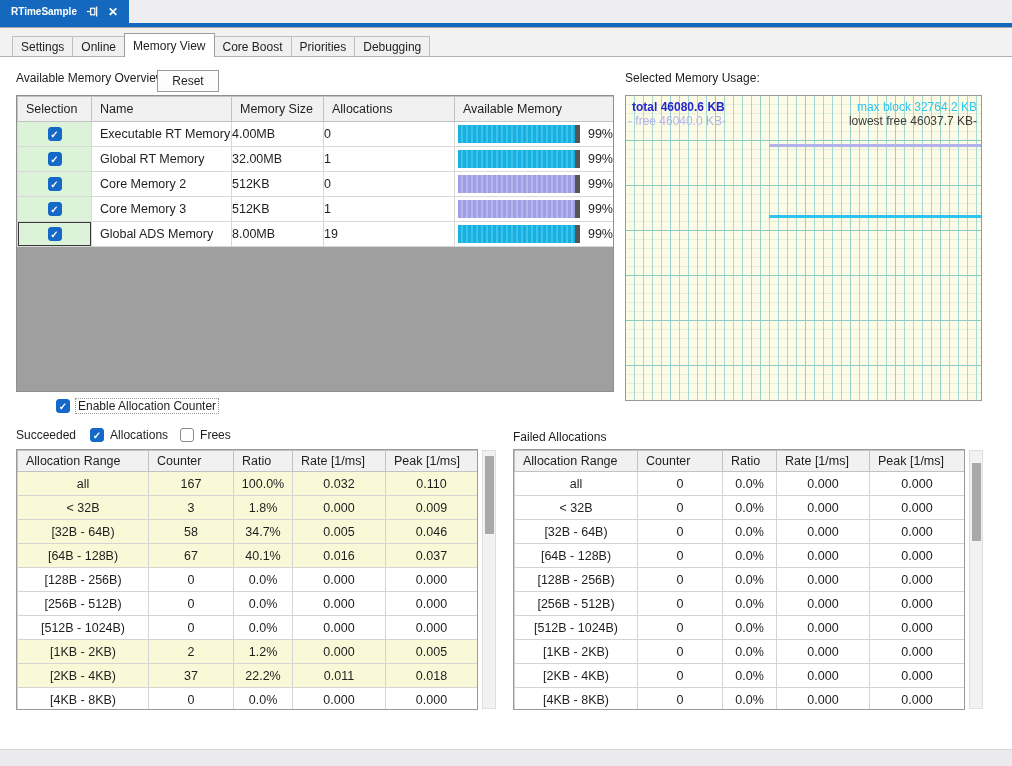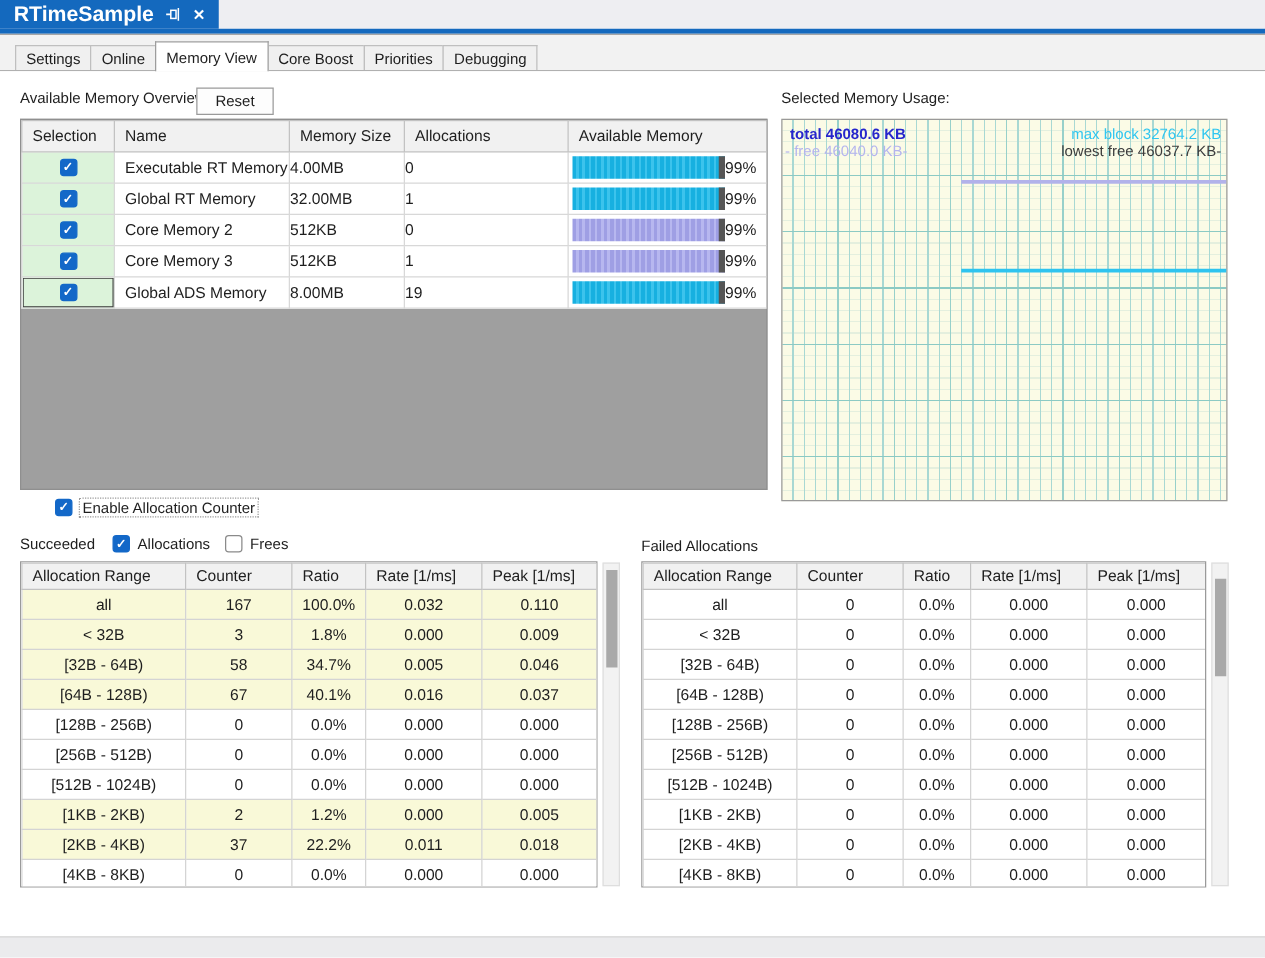--- a/index.html
+++ b/index.html
@@ -6,21 +6,21 @@
   html,body { width:1012px; height:766px; }
   body {
     font-family:"Liberation Sans", sans-serif;
     font-size:12px; color:#1e1e1e;
     background:#ffffff; position:relative; overflow:hidden;
   }
   
   .titlebar { position:absolute; left:0; top:0; width:1012px; height:23px; background:#eeeef2; }
   .doc-tab { position:absolute; left:0; top:0; height:23px; background:#1469be; color:#fff;
              display:flex; align-items:center; gap:9px; padding:0 11px; }
-  .doc-tab .t { font-weight:bold; font-size:17px; }
+  .doc-tab .t { font-weight:bold; font-size:10px; }
   .doc-tab .x { font-size:12px; font-weight:bold; cursor:default; }
   .blue-strip { position:absolute; left:0; top:23px; width:1012px; height:4px; background:#1469be; }
   .strip-shadow { position:absolute; left:0; top:27px; width:1012px; height:1px; background:#a6a6a6; }
 
   
   .tabbar { position:absolute; left:0; top:28px; width:1012px; height:29px; background:#f2f2f2;
             border-bottom:1px solid #b0b0b0; display:flex; align-items:flex-end; padding-left:12px; }
   .vtab { background:#f0f0f0; border:1px solid #bfbfbf; border-bottom:none; height:20px;
           padding:3px 8px; margin-right:-1px; position:relative; z-index:1; white-space:nowrap; }
   .vtab.active { background:#ffffff; height:24px; padding-top:5px; margin-bottom:-1px; z-index:2;
@@ -49,21 +49,21 @@
   .cb { display:inline-block; width:14px; height:14px; border-radius:3px; background:#fff;
         border:1px solid #8a8a8a; vertical-align:middle; line-height:13px; text-align:center;
         font-size:10px; color:#fff; }
   .cb.on { background:#1368c8; border-color:#1368c8; }
   .cb.on::before { content:"✓"; font-weight:bold; }
   .barwrap { display:flex; align-items:center; padding-left:3px; }
   .bar { position:relative; width:122px; height:18px; }
   .bar::after { content:""; position:absolute; right:0; top:0; bottom:0; width:5px; background:#555; }
   .bar.cyan   { background:repeating-linear-gradient(90deg,#17b0e0 0 3px,#3cc3ec 3px 5px); }
   .bar.purple { background:repeating-linear-gradient(90deg,#9f9fe4 0 3px,#b7b7ef 3px 5px); }
-  .pct { flex:1; text-align:left; }
+  .pct { flex:1; text-align:right; }
 
   
   .chart { position:absolute; left:625px; top:95px; width:357px; height:306px;
            border:1px solid #999; background-color:#fbfbe6;
            background-image:
              repeating-linear-gradient(to bottom, transparent 0 44px, #8ccac4 44px 45px),
              repeating-linear-gradient(to right,  transparent 0 44px, #97d0ca 44px 45px),
              repeating-linear-gradient(to right,  transparent 0 8px,  #a8d8d3 8px 9px),
              repeating-linear-gradient(to bottom, transparent 0 8px,  #e4efde 8px 9px);
            overflow:hidden; }
@@ -204,21 +204,21 @@
 <div class="sec-label" style="left:625px; top:71px;">Selected Memory Usage:</div>
 <div class="chart">
   <div class="lab" style="left: 6px; top: 4px; font-weight: bold; color: rgb(38, 38, 204);">total 46080.6 KB</div>
   <div class="lab" style="left: 2px; top: 18px; color: rgb(180, 180, 238);">- free 46040.0 KB-</div>
   <div class="lab" style="right: 4px; top: 4px; color: rgb(47, 198, 240);">max block 32764.2 KB</div>
   <div class="lab" style="right: 4px; top: 18px; color: rgb(60, 60, 60);">lowest free 46037.7 KB-</div>
   <div class="line" style="left: 143px; top: 48px; width: 213px; background: rgb(178, 178, 234);"></div>
   <div class="line" style="left: 143px; top: 119px; width: 213px; background: rgb(46, 196, 239);"></div>
 </div>
 
-<div class="chk-row" style="left:0; top:398px;padding-left:44px;">
+<div class="chk-row" style="left:12px; top:398px;padding-left:44px;">
   <span class="cb on"></span>
   <span class="dotted">Enable Allocation Counter</span>
 </div>
 
 <div class="chk-row" style="left:16px; top:428px; gap:6px;">
   <span style="margin-right:8px;">Succeeded</span>
   <span class="cb on"></span>
   <span>Allocations</span>
   <span class="cb" style="margin-left:6px;"></span>
   <span>Frees</span>

